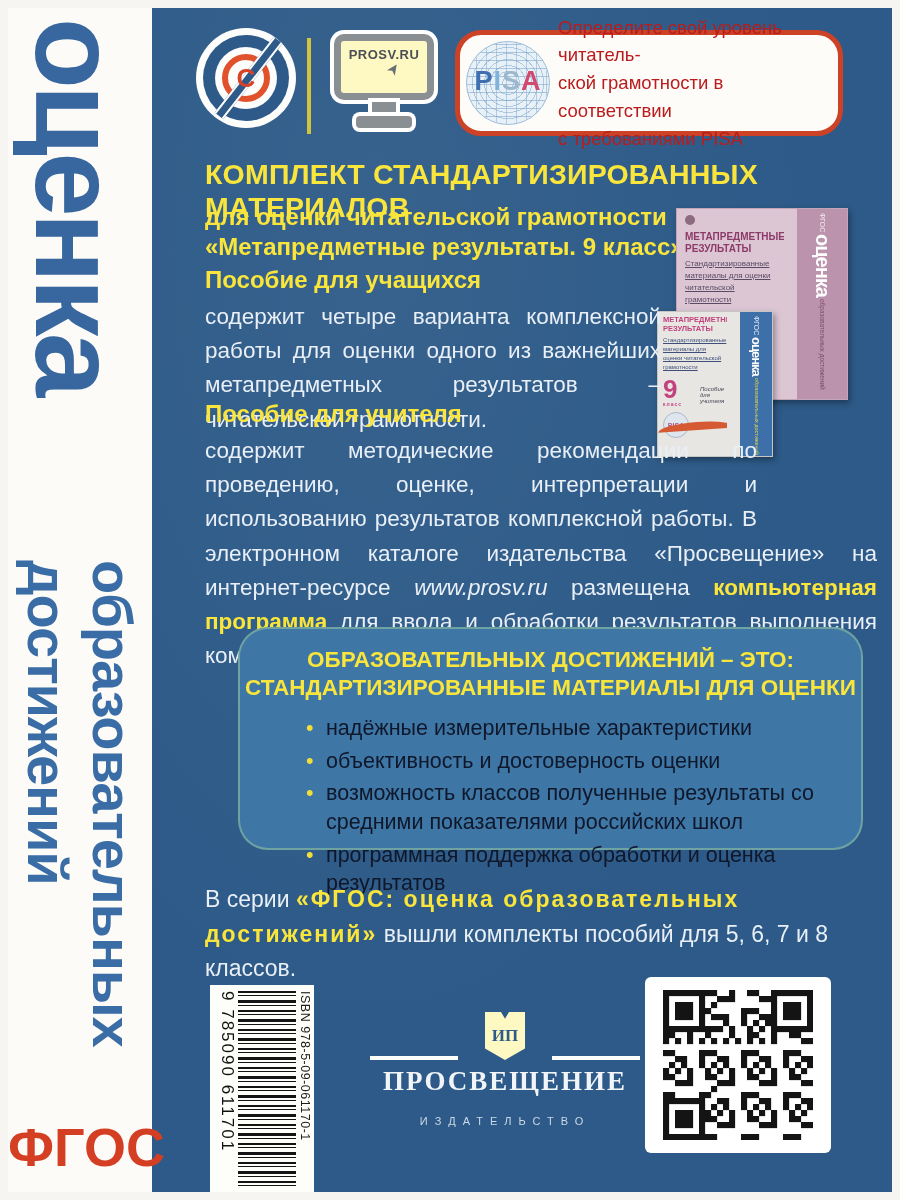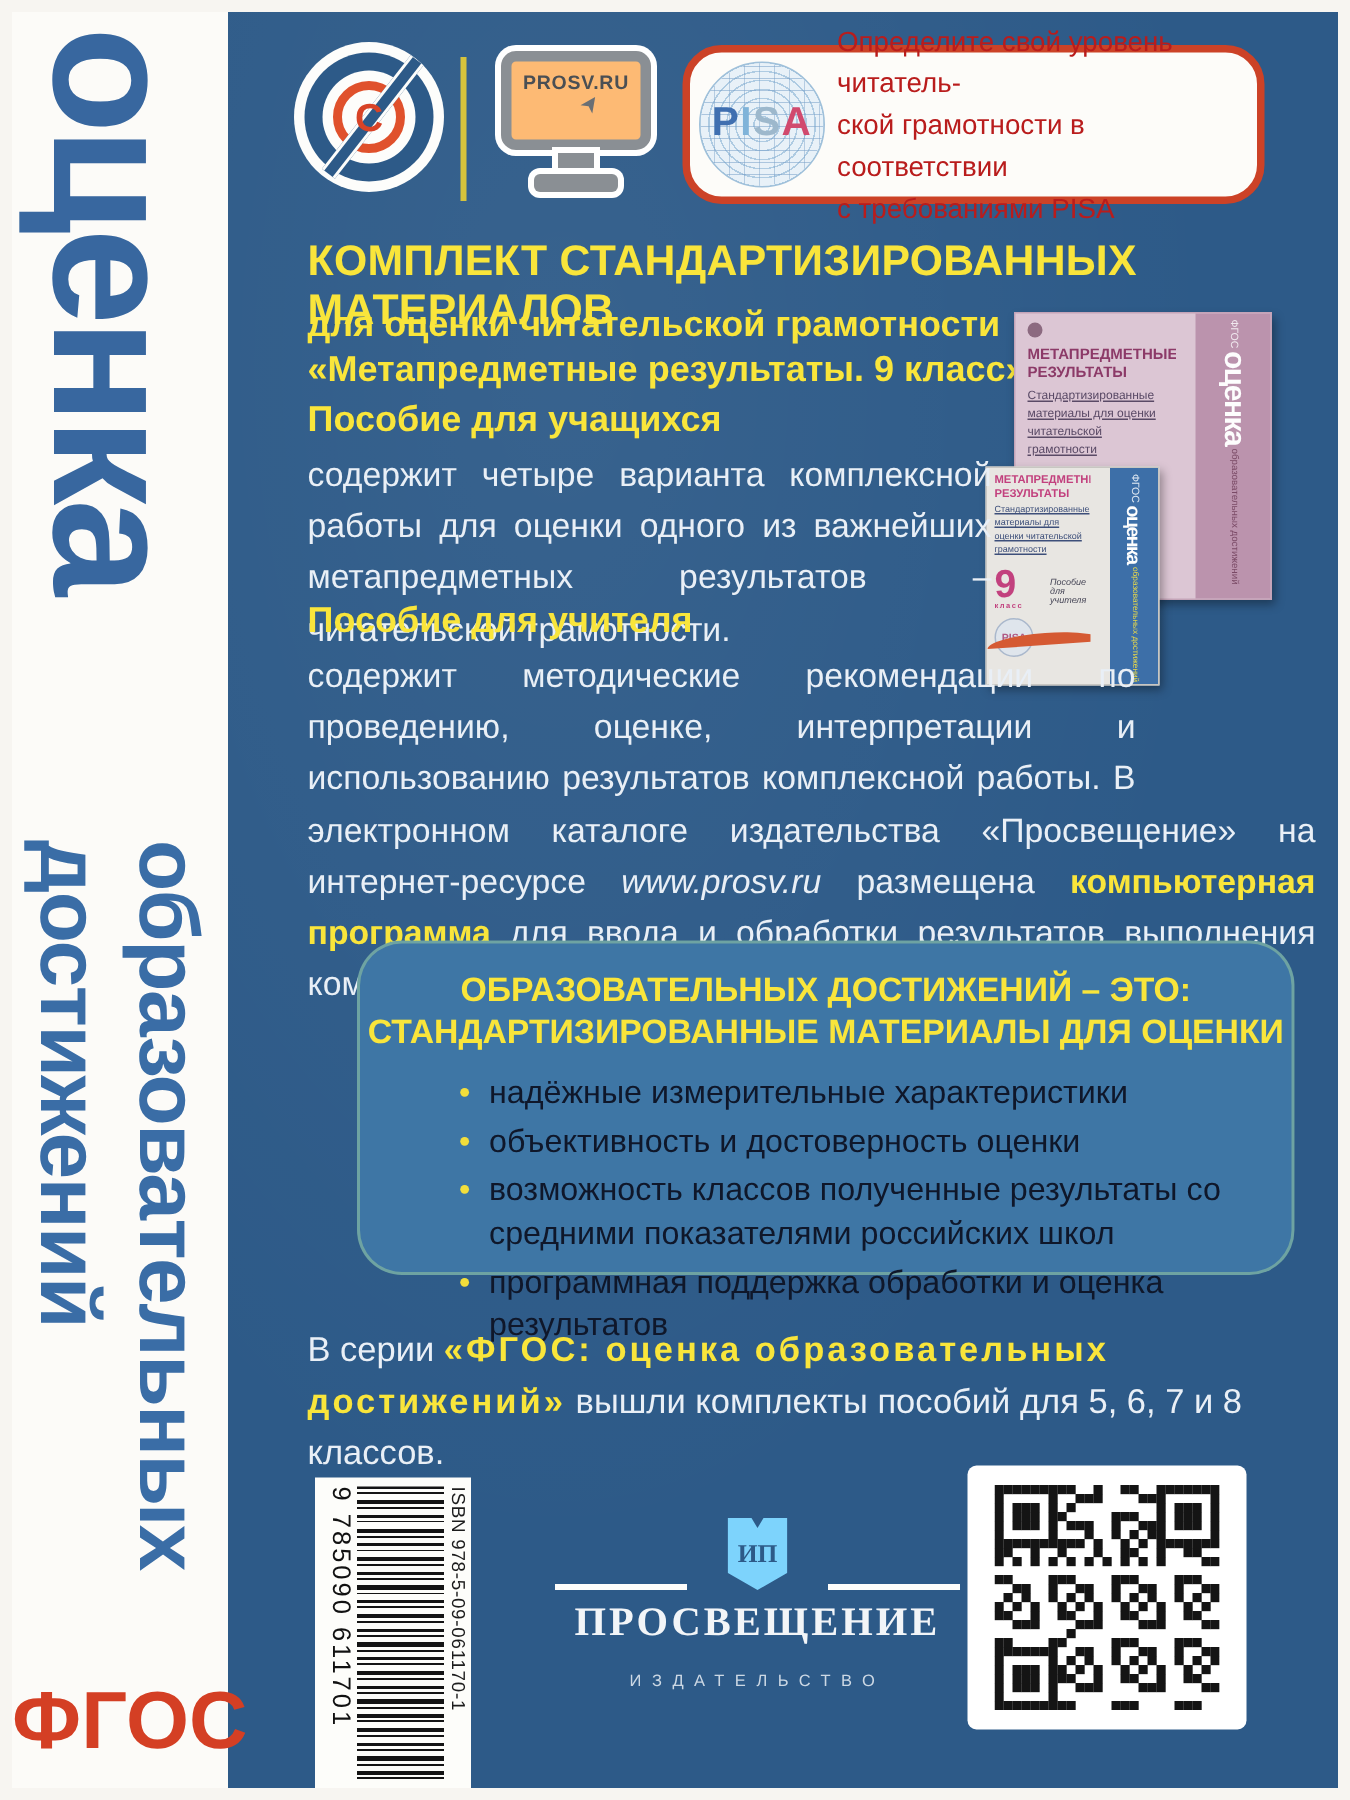--- a/index.html
+++ b/index.html
@@ -26,21 +26,21 @@
   .logo-circle .ring2{position:absolute;left:19px;top:19px;width:62px;height:62px;border-radius:50%;background:#fdfdfb;}
   .logo-circle .ring3{position:absolute;left:26px;top:26px;width:48px;height:48px;border-radius:50%;
                       border:6px solid #e0512c;box-sizing:border-box;background:transparent;}
   .logo-circle .c{position:absolute;left:0;top:0;width:100px;height:100px;display:flex;align-items:center;justify-content:center;
                   font-size:26px;font-weight:bold;color:#d84327;}
   .logo-circle .slash{position:absolute;left:47px;top:2px;width:7px;height:96px;background:#2d5a88;
                       border-left:2px solid #fdfdfb;border-right:2px solid #fdfdfb;transform:rotate(38deg);}
   .divider{position:absolute;left:307px;top:38px;width:4px;height:96px;background:#d6c33c;}
 
   .monitor{position:absolute;left:330px;top:34px;width:108px;height:104px;}
-  .monitor .screen{position:absolute;left:4px;top:0;width:100px;height:66px;background:#fdba74;
+  .monitor .screen{position:absolute;left:4px;top:0;width:100px;height:66px;background:#fef9c3;
                    border:7px solid #8a8f94;border-radius:10px;box-sizing:border-box;
                    box-shadow:0 0 0 4px #fff;display:flex;flex-direction:column;align-items:center;}
   .monitor .screen .label{font-size:13px;font-weight:bold;color:#4a4f54;margin-top:6px;letter-spacing:.5px;}
   .monitor .cursor{font-size:15px;color:#6a6f74;transform:rotate(-55deg);margin-top:-2px;margin-left:18px;}
   .monitor .neck{position:absolute;left:42px;top:68px;width:24px;height:12px;background:#8a8f94;box-shadow:0 0 0 4px #fff;}
   .monitor .base{position:absolute;left:26px;top:82px;width:56px;height:12px;background:#8a8f94;border-radius:4px;box-shadow:0 0 0 4px #fff;}
 
   .pisa-badge{position:absolute;left:455px;top:30px;width:388px;height:106px;background:#fdfcf9;
               border:5px solid #cc4227;border-radius:26px;box-sizing:border-box;
               display:flex;align-items:center;padding-left:6px;}
@@ -123,21 +123,21 @@
   .barcode{position:absolute;left:210px;top:985px;width:104px;height:207px;background:#fdfdfa;}
   .bc-rot{position:absolute;top:0;left:100%;width:207px;height:104px;transform:rotate(90deg);transform-origin:0 0;
           box-sizing:border-box;padding:2px 6px;}
   .bc-isbn{font-size:12.5px;color:#1c1c1c;letter-spacing:.5px;}
   .bc-bars{margin-top:2px;height:58px;
       background:repeating-linear-gradient(90deg,#141414 0 2px,#fdfdfa 2px 4px,#141414 4px 5px,#fdfdfa 5px 9px,#141414 9px 12px,#fdfdfa 12px 14px,#141414 14px 15px,#fdfdfa 15px 19px);}
   .bc-num{margin-top:1px;font-size:17px;color:#111;letter-spacing:2px;}
 
   
   .publisher{position:absolute;left:360px;top:1012px;width:290px;text-align:center;color:#f2f5f8;}
-  .pub-emblem{position:relative;width:40px;height:48px;margin:0 auto;background:#7dd3fc;
+  .pub-emblem{position:relative;width:40px;height:48px;margin:0 auto;background:#fef9c3;
       clip-path:polygon(0 0,40% 0,50% 14%,60% 0,100% 0,100% 76%,50% 100%,0 76%);
       display:flex;align-items:center;justify-content:center;
       font-family:"Liberation Serif",serif;font-weight:bold;font-size:17px;color:#2d5a88;}
   .pub-line{position:absolute;top:44px;width:88px;height:4px;background:#fdfdfb;}
   .pub-line.l{left:10px;} .pub-line.r{right:10px;}
   .pub-name{margin-top:6px;font-family:"Liberation Serif",serif;font-weight:bold;font-size:27px;letter-spacing:2px;}
   .pub-sub{margin-top:18px;font-size:11px;letter-spacing:7px;color:#ccd8e4;}
 
   
   .qr{position:absolute;left:645px;top:977px;width:186px;height:176px;background:#fff;border-radius:6px;

